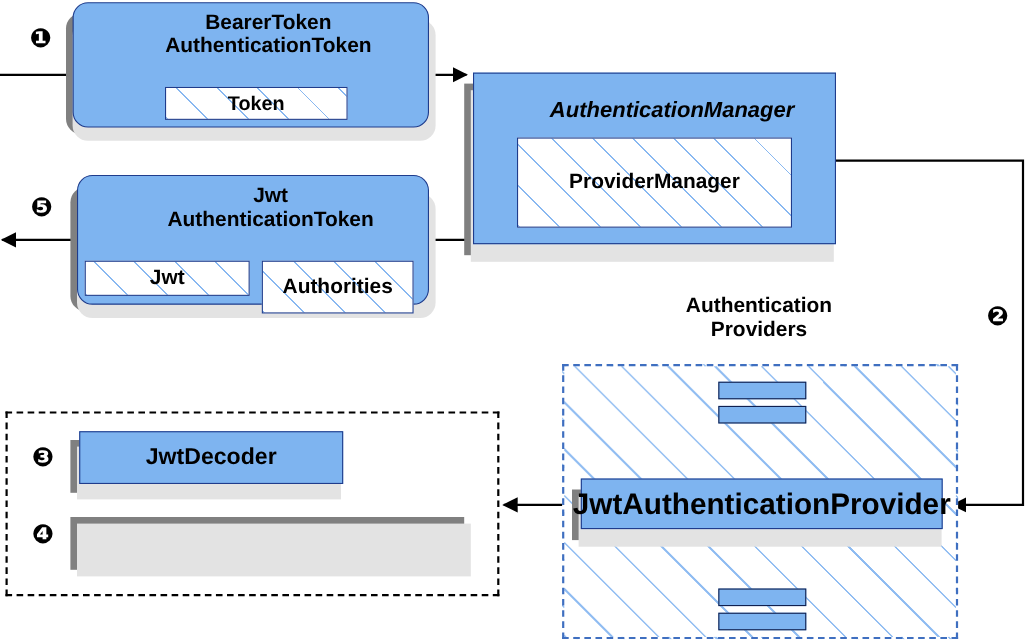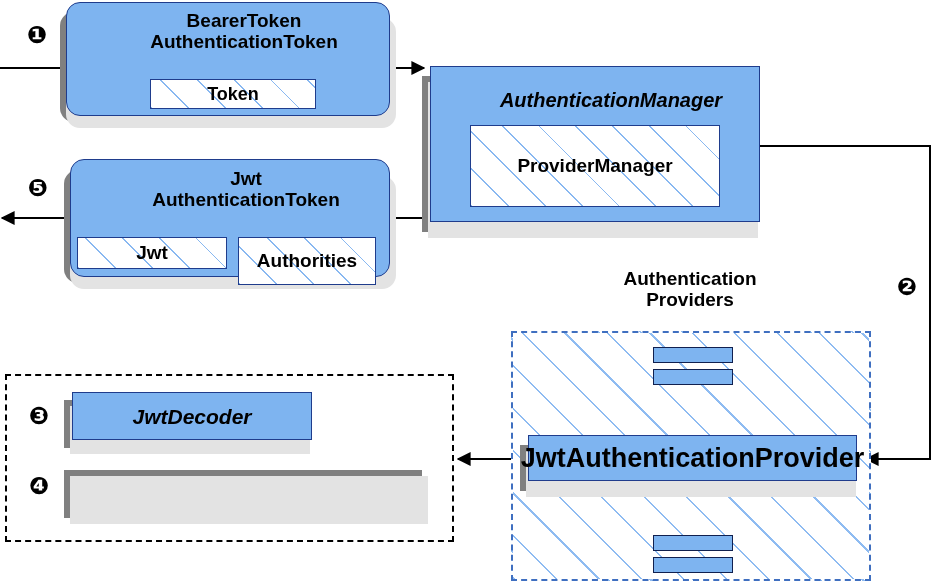--- a/index.html
+++ b/index.html
@@ -214,21 +214,21 @@
 
   <div class="mini-bar" style="left:653px; top:535px; width:80px; height:16px;"></div>
   <div class="mini-bar" style="left:653px; top:557px; width:80px; height:16px;"></div>
 
   <div class="badge" style="left:896px; top:276px; background:transparent; color:#000; font-size:24px; line-height:22px;">❷</div>
 
   <div class="dotted-group" style="left:5px; top:374px; width:449px; height:168px;"></div>
 
   <div class="shadow-dark" style="left:64px; top:400px; width:240px; height:48px;"></div>
   <div class="shadow-light" style="left:70px; top:406px; width:240px; height:48px;"></div>
-  <div class="blue-box" style="left:72px; top:392px; width:240px; height:48px; font-style:italic;">
+  <div class="blue-box" style="left:72px; top:392px; width:240px; height:48px; justify-content:center;">
     <span style="font-size:21px; line-height:48px;">JwtDecoder</span>
   </div>
   <div class="badge" style="left:28px; top:405px; background:transparent; color:#000; font-size:24px; line-height:22px;">❸</div>
 
   <div class="shadow-dark" style="left:64px; top:470px; width:358px; height:48px;"></div>
   <div class="shadow-light" style="left:70px; top:476px; width:358px; height:48px;"></div>
   <div class="badge" style="left:28px; top:475px; background:transparent; color:#000; font-size:24px; line-height:22px;">❹</div>
 
 </div>
 

